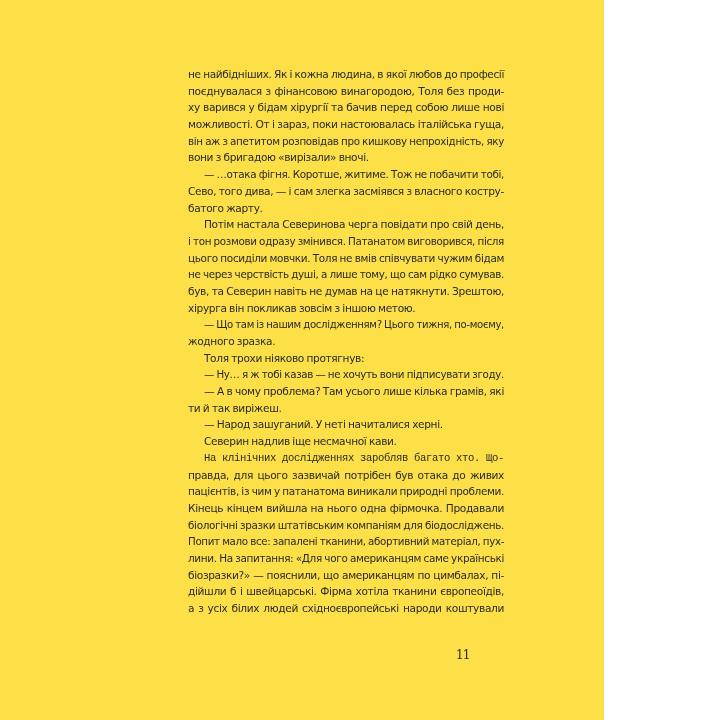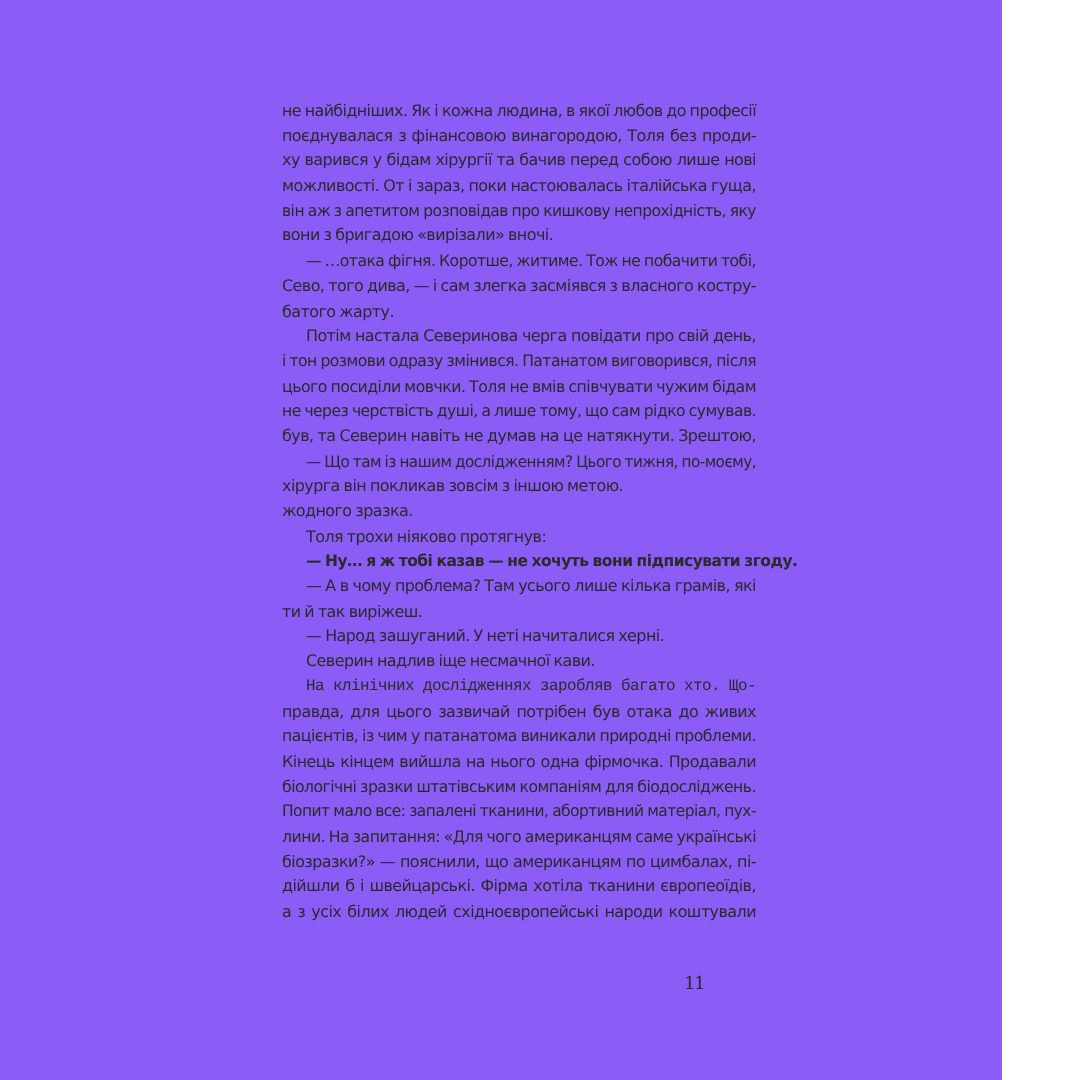--- a/index.html
+++ b/index.html
@@ -9,22 +9,22 @@
     }
     body {
       width: 720px;
       height: 720px;
       position: relative;
       overflow: hidden;
     }
     .page {
       position: absolute;
       left: 0; top: 0;
-      width: 668px; height: 720px;
-      background: #8b5cf6;
+      width: 604px; height: 720px;
+      background: #fde047;
     }
     .text-block {
       position: absolute;
       left: 188px;
       top: 66px;
       width: 316px;
       color: #2a2a2a;
       font-family: "DejaVu Sans", sans-serif;
       font-size: 10.6px;
       line-height: 16.7px;
@@ -67,25 +67,25 @@
       <span class="line" style="display: block;"><span style="white-space: nowrap; display: inline-block; transform-origin: left center; transform: scaleX(0.9743);">він аж з апетитом розповідав про кишкову непрохідність, яку</span></span>
       <span class="line last" style="display: block;"><span style="white-space: nowrap;">вони з бригадою «вирізали» вночі.</span></span>
       <span class="line indent" style="display: block;"><span style="white-space: nowrap; display: inline-block; transform-origin: left center; transform: scaleX(0.9807);">— …отака фігня. Коротше, житиме. Тож не побачити тобі,</span></span>
       <span class="line" style="display: block;"><span style="white-space: nowrap; word-spacing: -0.5px;">Сево, того дива, — і сам злегка засміявся з власного костру-</span></span>
       <span class="line last" style="display: block;"><span style="white-space: nowrap;">батого жарту.</span></span>
       <span class="line indent" style="display: block;"><span style="white-space: nowrap; word-spacing: -0.5px; margin-top: 32px;">Потім настала Северинова черга повідати про свій день,</span></span>
       <span class="line" style="display: block;"><span style="white-space: nowrap; display: inline-block; transform-origin: left center; transform: scaleX(0.9788);">і тон розмови одразу змінився. Патанатом виговорився, після</span></span>
       <span class="line" style="display: block;"><span style="white-space: nowrap; display: inline-block; transform-origin: left center; transform: scaleX(0.9883);">цього посиділи мовчки. Толя не вмів співчувати чужим бідам</span></span>
       <span class="line last" style="display: block;"><span style="white-space: nowrap; display: inline-block; transform-origin: left center; transform: scaleX(0.9775);">не через черствість душі, а лише тому, що сам рідко сумував.</span></span>
       <span class="line" style="display: block;"><span style="white-space: nowrap; word-spacing: -0.5px;">був, та Северин навіть не думав на це натякнути. Зрештою,</span></span>
+      <span class="line last" style="display: block;"><span style="white-space: nowrap;">хірурга він покликав зовсім з іншою метою.</span></span>
       <span class="line indent" style="display: block;"><span style="white-space: nowrap; display: inline-block; transform-origin: left center; transform: scaleX(0.9557);">— Що там із нашим дослідженням? Цього тижня, по-моєму,</span></span>
-      <span class="line last" style="display: block;"><span style="white-space: nowrap;">хірурга він покликав зовсім з іншою метою.</span></span>
       <span class="line last" style="display: block;"><span style="white-space: nowrap;">жодного зразка.</span></span>
       <span class="line indent last" style="display: block;"><span style="white-space: nowrap;">Толя трохи ніяково протягнув:</span></span>
-      <span class="line indent last" style="display: block; font-weight: bold;"><span style="white-space: nowrap; display: inline-block; transform-origin: left center; transform: scaleX(0.9725);">— Ну… я ж тобі казав — не хочуть вони підписувати згоду.</span></span>
+      <span class="line indent last" style="display: block;"><span style="white-space: nowrap; display: inline-block; transform-origin: left center; transform: scaleX(0.9725);">— Ну… я ж тобі казав — не хочуть вони підписувати згоду.</span></span>
       <span class="line indent" style="display: block;"><span style="white-space: nowrap; word-spacing: -0.5px;">— А в чому проблема? Там усього лише кілька грамів, які</span></span>
       <span class="line last" style="display: block;"><span style="white-space: nowrap;">ти й так виріжеш.</span></span>
       <span class="line indent last" style="display: block;"><span style="white-space: nowrap;">— Народ зашуганий. У неті начиталися херні.</span></span>
       <span class="line indent last" style="display: block;"><span style="white-space: nowrap;">Северин надлив іще несмачної кави.</span></span>
       <span class="line indent" style="display: block; font-family: Liberation Mono, monospace;"><span style="white-space: nowrap; word-spacing: -0.5px;">На клінічних дослідженнях заробляв багато хто. Що-</span></span>
       <span class="line" style="display: block;"><span style="white-space: nowrap; word-spacing: -0.5px;">правда, для цього зазвичай потрібен був отака до живих</span></span>
       <span class="line" style="display: block;"><span style="white-space: nowrap; display: inline-block; transform-origin: left center; transform: scaleX(0.9873);">пацієнтів, із чим у патанатома виникали природні проблеми.</span></span>
       <span class="line" style="display: block;"><span style="white-space: nowrap; word-spacing: -0.5px;">Кінець кінцем вийшла на нього одна фірмочка. Продавали</span></span>
       <span class="line" style="display: block;"><span style="white-space: nowrap; display: inline-block; transform-origin: left center; transform: scaleX(0.9846);">біологічні зразки штатівським компаніям для біодосліджень.</span></span>
       <span class="line" style="display: block;"><span style="white-space: nowrap; display: inline-block; transform-origin: left center; transform: scaleX(0.9709);">Попит мало все: запалені тканини, абортивний матеріал, пух-</span></span>

